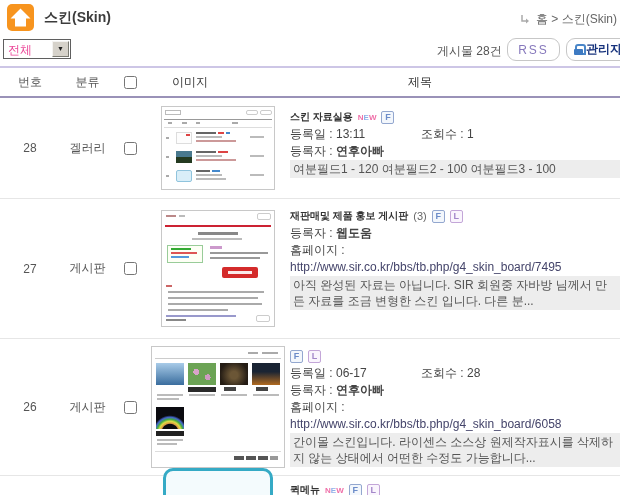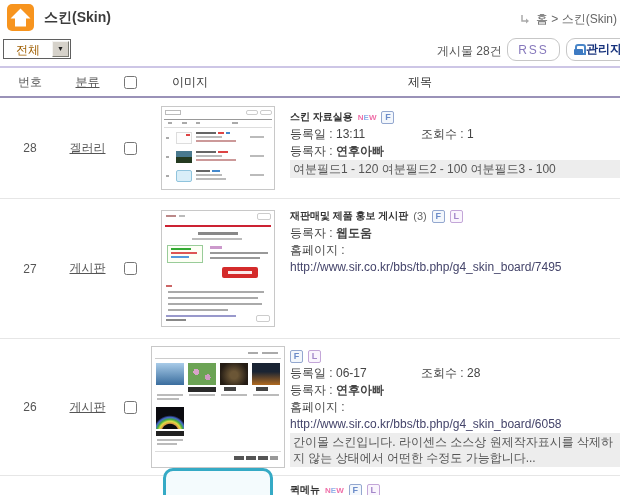--- a/index.html
+++ b/index.html
@@ -14,21 +14,21 @@
   }
   
   .home-ico { position:absolute; left:7px; top:4px; width:27px; height:27px;
     background:#F7941E; border-radius:5px; }
   .home-ico svg { display:block; }
   .page-title { position:absolute; left:44px; top:9px; font-size:14px; font-weight:bold; color:#3c3c3c; }
   .crumb { position:absolute; right:3px; top:11px; color:#666; display:flex; align-items:center; gap:6px; }
   
   .sel { position:absolute; left:3px; top:39px; width:68px; height:20px;
     border:1px solid #5f5f5f; background:#fff; cursor:default; }
-  .sel-text { position:absolute; left:12px; top:2px; color:#a16207; }
+  .sel-text { position:absolute; left:4px; top:2px; color:#ec4899; }
   .sel-btn { position:absolute; right:1px; top:1px; width:17px; height:16px;
     background:#d6d2ca; border:1px solid; border-color:#f4f3f1 #7a7a72 #7a7a72 #f4f3f1;
     font-size:7px; color:#222; text-align:center; line-height:14px; }
   .post-count { position:absolute; left:437px; top:43px; color:#555; }
   .btn { position:absolute; top:38px; height:23px; background:#fff;
     border:1px solid #c7c7c7; border-radius:9px; display:flex; align-items:center;
     justify-content:center; cursor:pointer; }
   .btn-rss { left:507px; width:53px; color:#8678BC; letter-spacing:2px; }
   .btn-admin { left:566px; width:72px; padding-left:7px; justify-content:flex-start; gap:3px; }
   .btn-admin b { color:#16327C; font-size:12px; }
@@ -37,21 +37,21 @@
     border:2px solid #4a86c8; border-radius:3px 3px 0 0; }
   .lock:after { content:""; position:absolute; bottom:0; left:0; width:9px; height:6px;
     background:#3E7AC2; border-radius:1px; }
   
   .thead { position:absolute; top:66px; left:0; width:620px; height:32px;
     border-top:2px solid #CDC6E6; border-bottom:2px solid #9A92B8;
     display:flex; align-items:center; color:#333; }
   .rows { position:absolute; top:98px; left:0; width:620px; }
   .row { display:flex; border-bottom:1px solid #E6E6E6; }
   .c-num   { width:60px;  display:flex; align-items:center; justify-content:center; color:#555; }
-  .c-cat   { width:55px;  display:flex; align-items:center; justify-content:center; color:#555;text-decoration:underline; }
+  .c-cat   { width:55px;  display:flex; align-items:center; justify-content:center; color:#555; }
   .c-chk   { width:30px;  display:flex; align-items:center; justify-content:center; }
   .c-img   { width:145px; display:flex; align-items:center; justify-content:center; }
   .c-title { width:330px; }
   .thead .c-img span { margin-right:55px; }
   .thead .c-title { text-align:center; }
   .thead .c-title span { margin-right:70px; }
   input[type=checkbox] { width:13px; height:13px; }
   .r28 { height:101px; } .r27 { height:140px; } .r26 { height:137px; }
   .r-part { height:19px; border-bottom:none; }
   .r28 .c-title { padding-top:10px; } .r27 .c-title, .r26 .c-title { padding-top:8px; }
@@ -222,20 +222,21 @@
         <span class="p-title">재판매및 제품 홍보 게시판</span>
         <span class="cmt">(3)</span>
         <span class="badge b-file">F</span>
         <span class="badge b-link">L</span>
       </div>
       <div class="meta">
         <span>등록자 :</span> <b>웹도움</b>
       </div>
       <div class="meta">홈페이지 :</div>
       <div class="url">http://www.sir.co.kr/bbs/tb.php/g4_skin_board/7495</div>
+      <div class="strip">아직 완성된 자료는 아닙니다. SIR 회원중 자바방 님께서 만든 자료를 조금 변형한 스킨 입니다. 다른 분...</div>
     </div>
   </div>
 
   <div class="row r26">
     <div class="c-num">26</div>
     <div class="c-cat">게시판</div>
     <div class="c-chk">
         <input type="checkbox" style="">
       </div>
     <div class="c-img">

